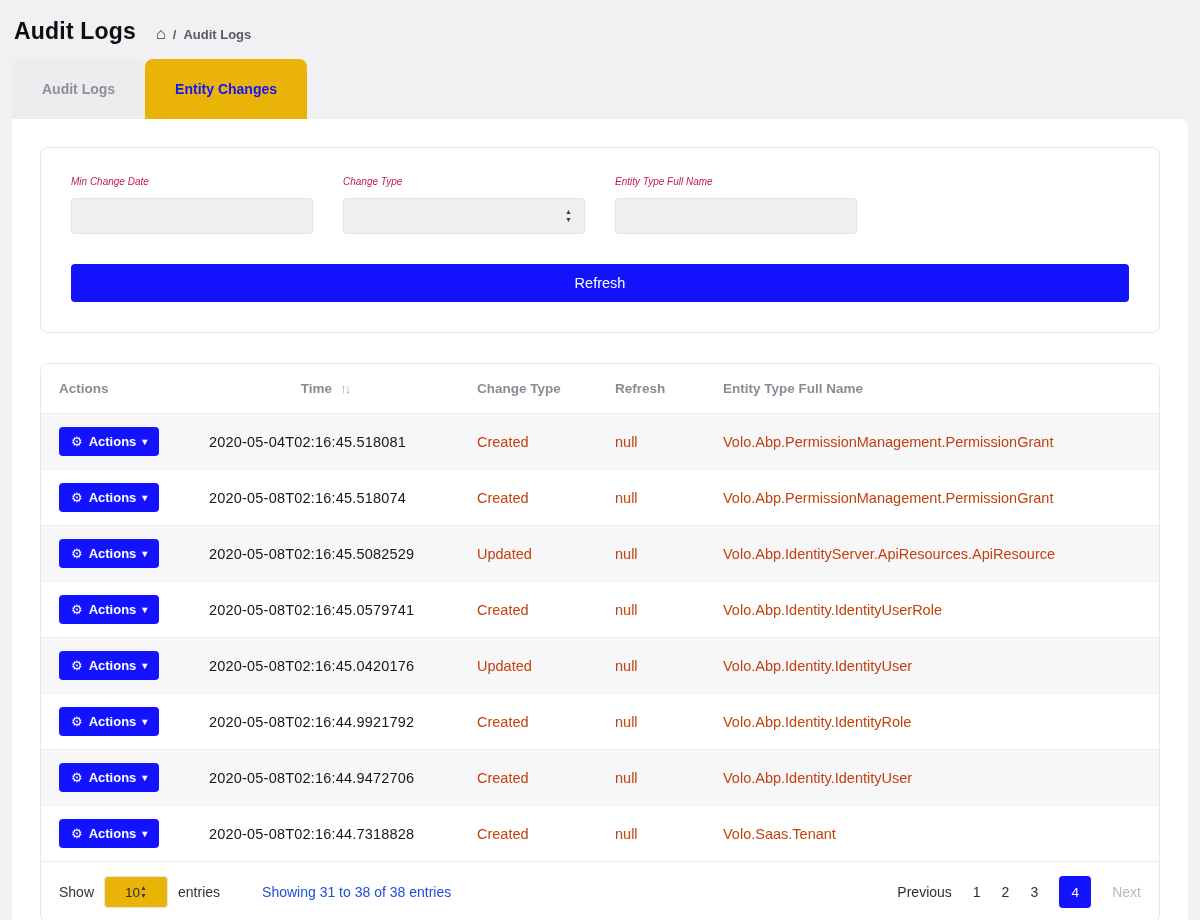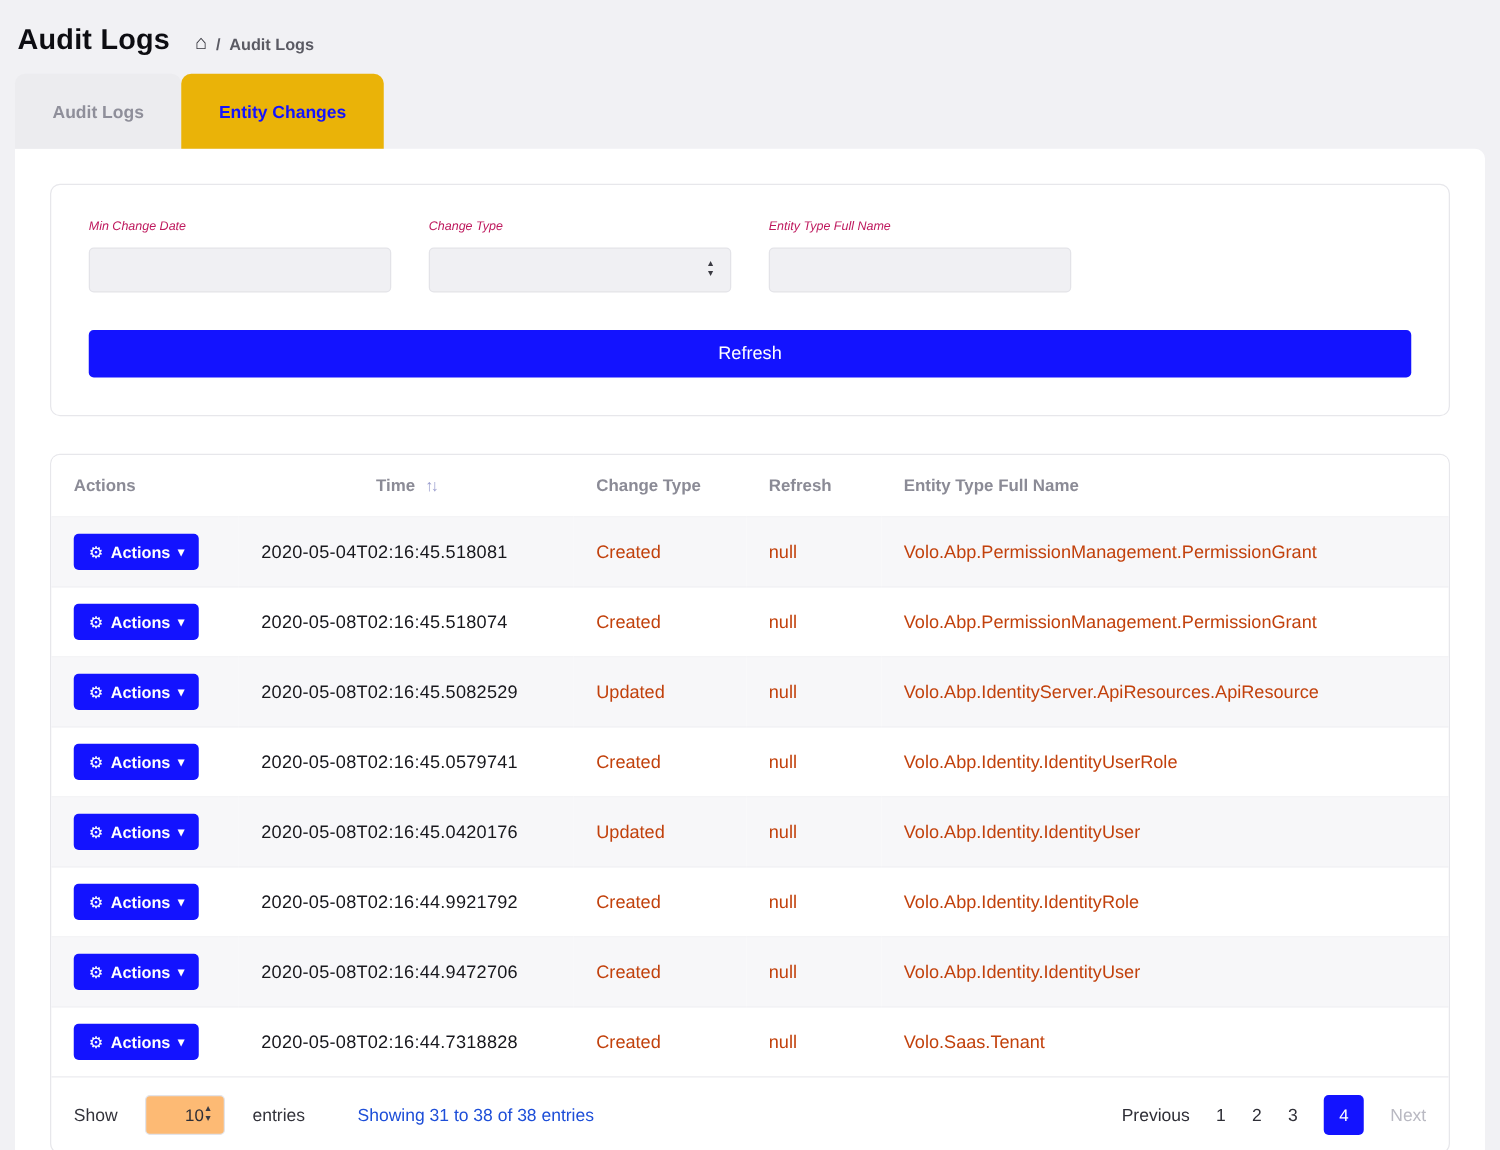--- a/index.html
+++ b/index.html
@@ -77,23 +77,23 @@
   }
   .actions-btn .gear { font-weight: normal; font-size: 13px; }
   .actions-btn .caret { font-size: 10px; }
 
   
   .table-footer {
     display: flex; align-items: center; padding: 14px 18px;
     border-top: 1px solid #ececf0; font-size: 14px; color: #33333b;
   }
   .page-size-select {
-    margin: 0 22px; width: 64px; height: 32px; background: #fdba74;
+    margin: 0 10px; width: 64px; height: 32px; background: #eab308;
     border: 1px solid #e3e3e8; border-radius: 4px;
-    display: inline-flex; align-items: center; justify-content: flex-end;
+    display: inline-flex; align-items: center; justify-content: center;
     padding: 0 9px; font-size: 13.5px; cursor: pointer; color: #2e2e36;
   }
   .showing-text { color: #1d4ed8; margin-left: 42px; }
   .pagination { margin-left: auto; display: flex; align-items: center; gap: 21px; }
   .page-link { color: #2e2e36; cursor: pointer; }
   .page-active {
     background: var(--primary); color: #fff; width: 32px; height: 32px;
     display: flex; align-items: center; justify-content: center;
     border-radius: 4px; font-size: 13.5px; cursor: pointer;
   }

